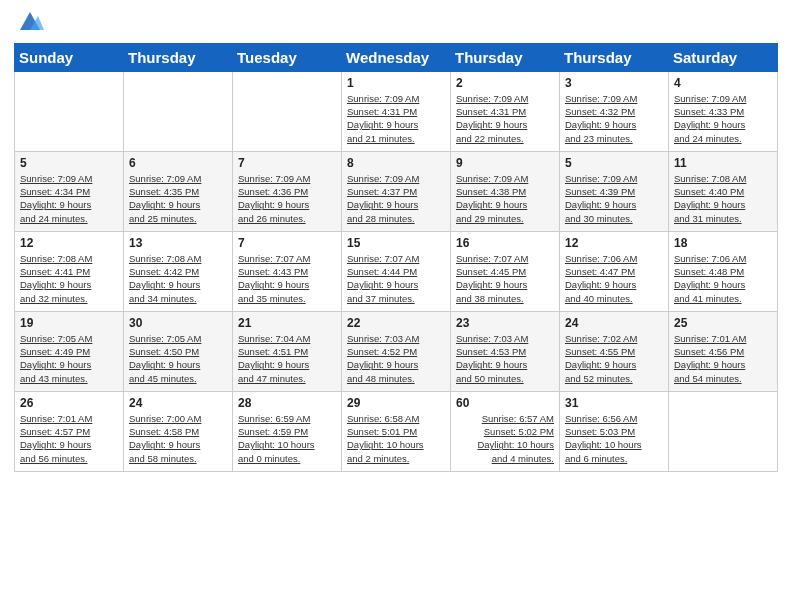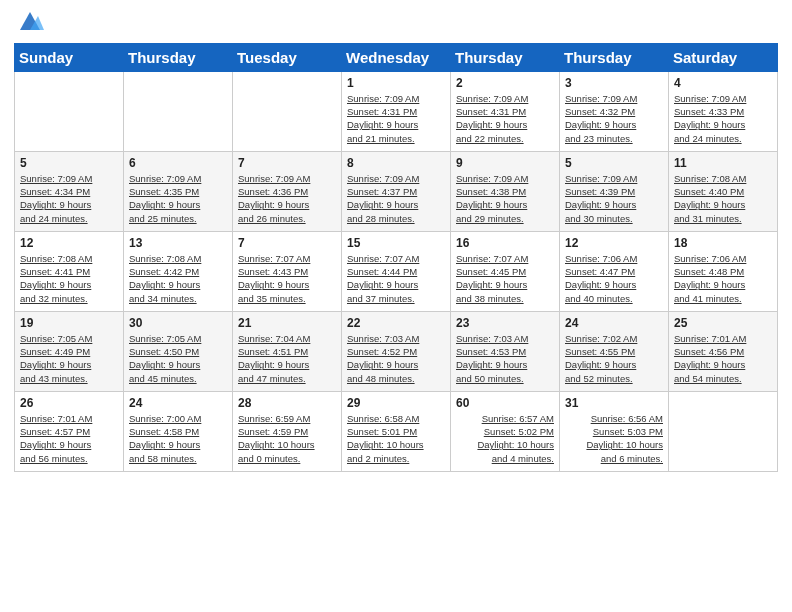--- a/index.html
+++ b/index.html
@@ -350,21 +350,21 @@
           </td>
           <td>
             <span class="day-number">60</span>
             <div class="day-info" style="white-space: pre-line; text-align: right;">Sunrise: 6:57 AM
 Sunset: 5:02 PM
 Daylight: 10 hours
 and 4 minutes.</div>
           </td>
           <td>
             <span class="day-number">31</span>
-            <div class="day-info" style="white-space: pre-line; text-align: right;">Sunrise: 6:56 AM
+            <div class="day-info" style="white-space: pre-line;">Sunrise: 6:56 AM
 Sunset: 5:03 PM
 Daylight: 10 hours
 and 6 minutes.</div>
           </td>
           <td class="empty-cell"></td>
         </tr>
       </tbody>
   </table>
 </div>
 

